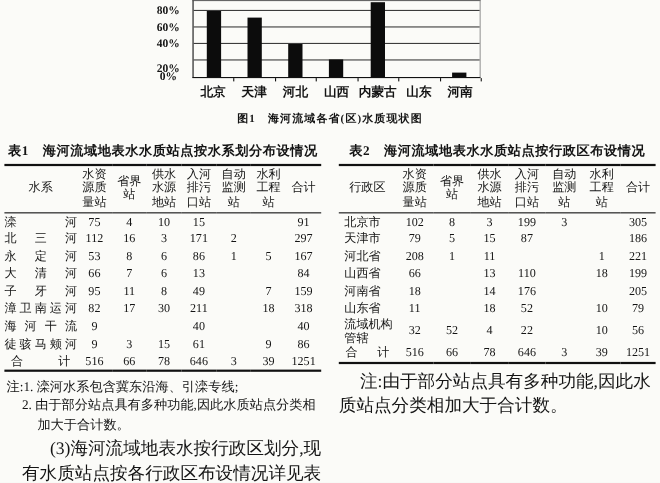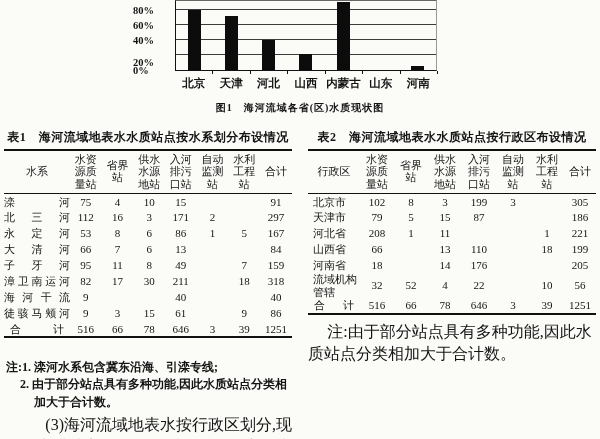--- a/index.html
+++ b/index.html
@@ -14,21 +14,21 @@
   .plot{
     position:absolute; left:25px; top:0; width:262px; height:71px;
     border-left:1.5px solid #111; border-bottom:1.5px solid #111;
     border-top:1px solid #666; border-right:1px solid #999;
   }
   .gridline{ position:absolute; left:0; right:0; height:1px; background:#3c3c3c; }
   .bars{ position:absolute; left:0; right:0; bottom:0; top:0; display:flex; align-items:flex-end; }
   .slot{ flex:1; display:flex; justify-content:center; align-items:flex-end; height:100%; }
   .bar{ width:13px; background:#0c0c0c; }
   .ytick{
-    position:absolute; right:280px; width:40px; text-align:left;
+    position:absolute; right:280px; width:40px; text-align:center;
     font-size:10.5px; font-weight:bold; letter-spacing:0;
   }
   .xtick{ position:absolute; top:71px; width:1px; height:3px; background:#111; }
   .xlabels{ position:absolute; left:25px; top:76px; width:262px; display:flex;font-weight:bold; }
   .xlabel{ flex:1; text-align:center; font-size:11.5px; white-space:nowrap; }
   .caption{
     position:absolute; top:101px; left:0; width:600px; text-align:center;
     font-weight:bold; font-size:10px; letter-spacing:1px;
   }
   
@@ -45,21 +45,21 @@
     white-space:pre-line; line-height:1.12; padding:2px 0 3px 0; font-size:11px;
   }
   table.dtable tbody td{ text-align:center; height:16px; padding:0; line-height:1.1; }
   td.lbl{ text-align:justify; text-align-last:justify; padding:0 3px; }
   #table1 col.c-lbl{ width:66px; }
   #table2 col.c-lbl{ width:52px; }
   #table2 td.lbl{ text-align:left; text-align-last:auto; padding-left:5px; }
   #table2 tr.total td.lbl, #table1 tr.total td.lbl{ text-align:justify; text-align-last:justify; padding:0 6px; }
   col.c-sum{ width:32px; }
   
-  .notes{ margin-top:21px; font-size:12px; line-height:1.42;font-weight:bold; }
+  .notes{ margin-top:5px; font-size:12px; line-height:1.42; }
   .note-l1{ padding-left:2px; }
   .note-l2{ padding-left:30px; text-indent:-14px; }
   .para{ font-size:16px; line-height:1.42; text-indent:2em; margin-top:3px;text-align:right; }
   .note-single{ margin-top:6px; font-size:16px; line-height:1.42; text-indent:1.2em; }
 </style>
 </head>
 <body>
 
 <div class="page">
 
@@ -337,20 +337,30 @@
               <td class="lbl">河南省</td>
               <td>18</td>
               <td></td>
               <td>14</td>
               <td>176</td>
               <td></td>
               <td></td>
               <td>205</td>
             </tr>
             <tr>
+              <td class="lbl">山东省</td>
+              <td>11</td>
+              <td></td>
+              <td>18</td>
+              <td>52</td>
+              <td></td>
+              <td>10</td>
+              <td>79</td>
+            </tr>
+            <tr>
               <td class="lbl">流域机构管辖</td>
               <td>32</td>
               <td>52</td>
               <td>4</td>
               <td>22</td>
               <td></td>
               <td>10</td>
               <td>56</td>
             </tr>
             <tr class="total">

